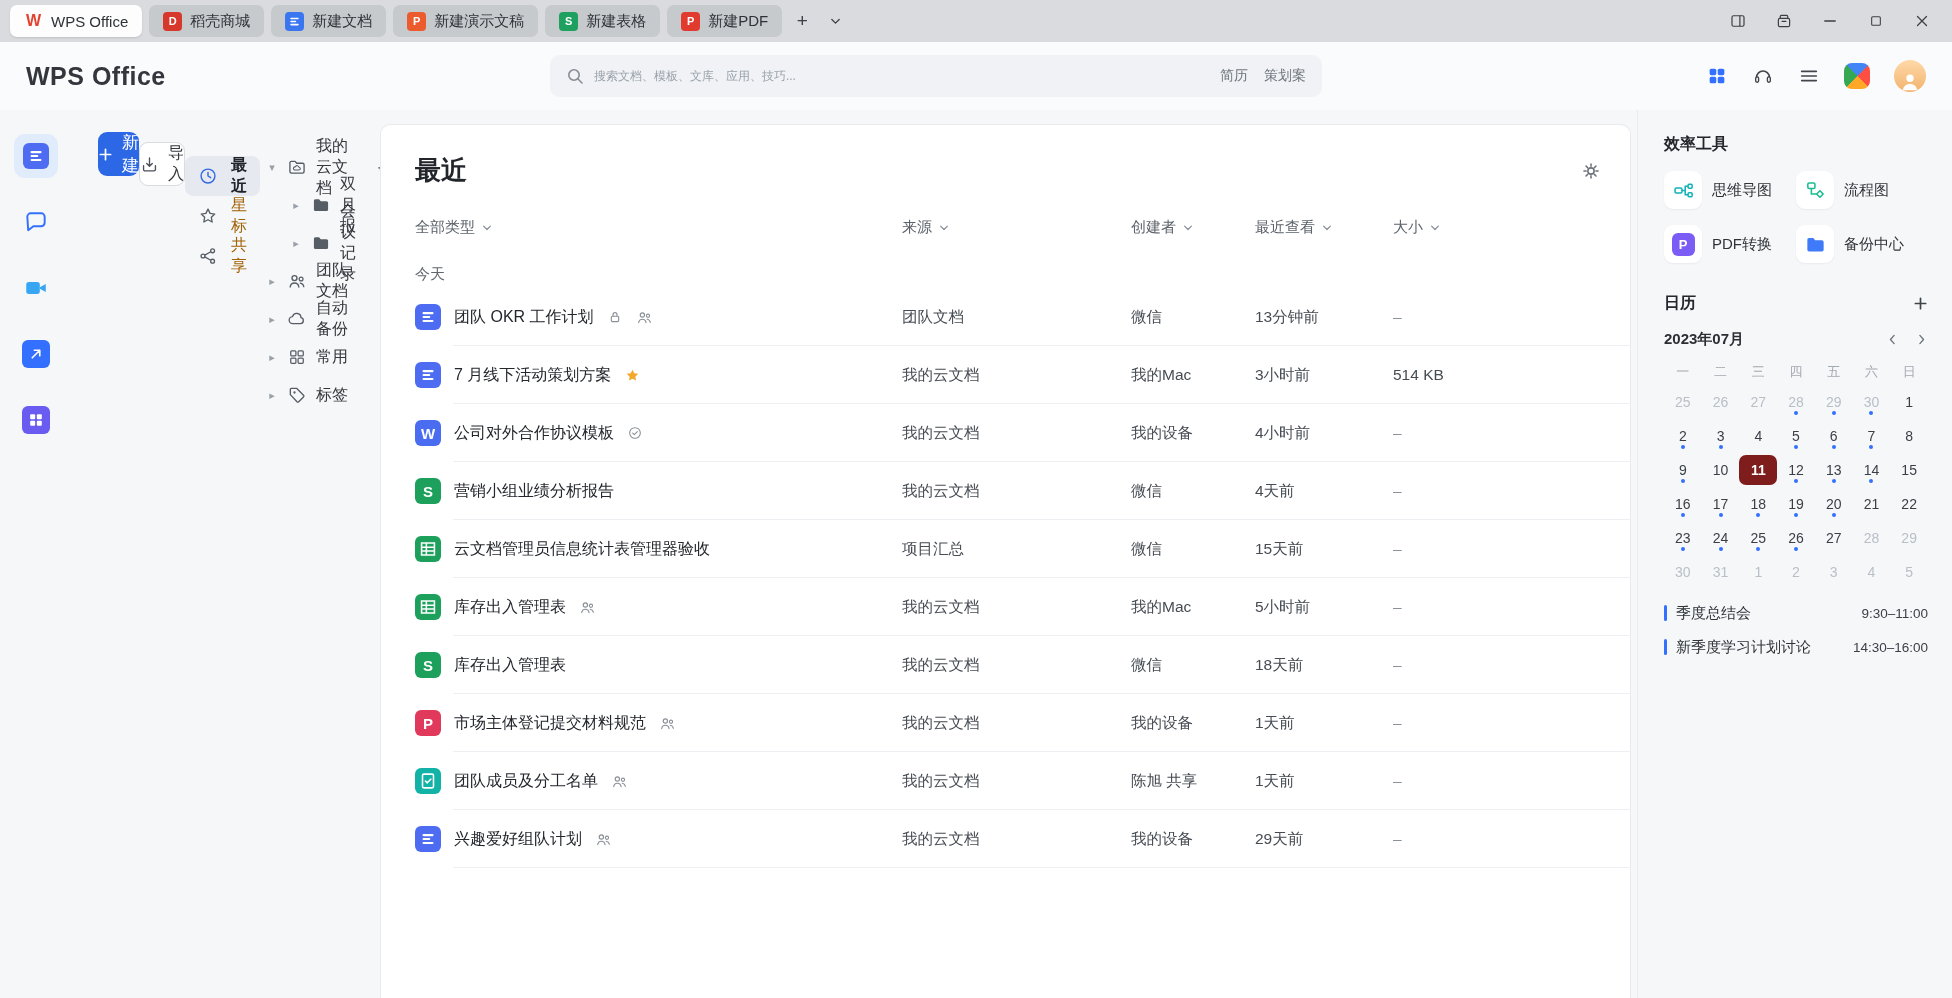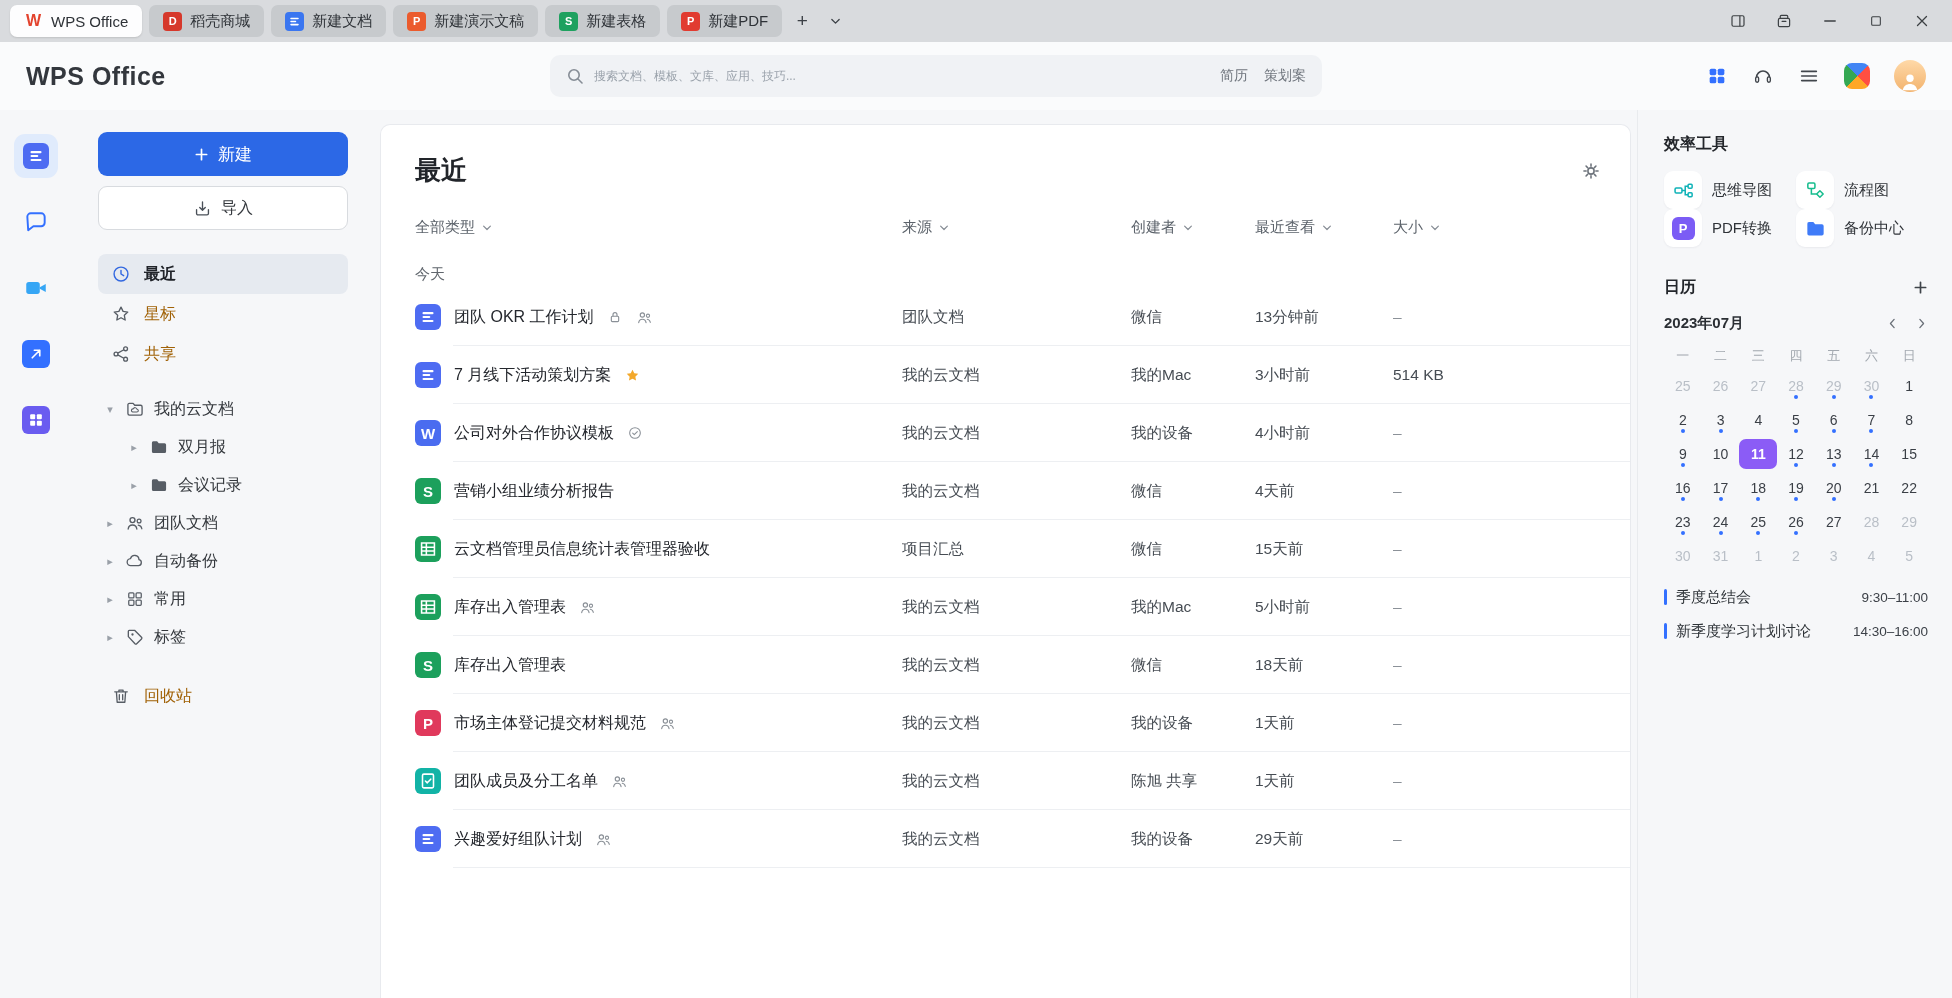--- a/index.html
+++ b/index.html
@@ -51,21 +51,21 @@
   
   .body { flex:1; display:flex; min-height:0; }
 
   
   .rail { width:72px; flex:none; display:flex; flex-direction:column; align-items:center; padding-top:24px; gap:22px; }
   .rail-item { width:44px; height:44px; border-radius:11px; display:flex; align-items:center; justify-content:center; }
   .rail-item.active { background:#e0ebfc; }
   .tile { border-radius:6px; display:flex; align-items:center; justify-content:center; color:#fff; font-weight:700; }
 
   
-  .sidebar { width:302px; flex:none; padding:22px 26px 0 26px; display:flex; flex-direction:column; }
+  .sidebar { width:302px; flex:none; padding:22px 26px 0 26px; display:flex; }
   .btn-new { height:44px; border-radius:9px; background:#2c68e6; color:#fff; font-size:17px;
              display:flex; align-items:center; justify-content:center; gap:9px; }
   .btn-import { height:44px; border-radius:9px; background:#fff; border:1px solid #d8dbdf; color:#34383d;
                 font-size:16px; display:flex; align-items:center; justify-content:center; gap:9px; margin-top:10px; }
   .side-nav { margin-top:24px; display:flex; flex-direction:column; }
   .side-item { height:40px; border-radius:8px; display:flex; align-items:center; gap:13px; padding:0 13px;
                font-size:16px; color:#a16207; }
   .side-item.active { background:#e6eaf0; font-weight:600; color:#202329; }
   .side-item .ic { color:#575d65; }
   .side-item.active .ic { color:#3268e0; }
@@ -102,35 +102,35 @@
   .fi-doc   { background:#4e6cf2; }
   .fi-w     { background:#4a6cf0; }
   .fi-s     { background:#1ca05c; }
   .fi-sheet { background:#1ca05c; }
   .fi-p     { background:#e0395c; }
   .fi-form  { background:#12b3a6; }
 
   
   .rightpanel { width:315px; flex:none; border-left:1px solid #e9ebee; padding:24px 24px 0 26px; }
   .panel-title { font-size:16px; font-weight:700; color:#23262b; }
-  .tools-grid { margin-top:16px; display:grid; grid-template-columns:1fr 1fr; }
+  .tools-grid { margin-top:16px; display:grid; grid-template-columns:1fr 1fr; row-gap:16px; }
   .tool { display:flex; align-items:center; gap:10px; font-size:15px; color:#2f3338; }
   .tool-tile { width:38px; height:38px; background:#fff; border-radius:9px; display:flex; align-items:center;
                justify-content:center; box-shadow:0 1px 2px rgba(30,40,60,.06); }
   .cal-head { margin-top:30px; display:flex; align-items:center; }
   .cal-add { margin-left:auto; color:#3f444a; }
   .cal-nav { margin-top:16px; display:flex; align-items:center; font-size:15px; font-weight:600; color:#2b2f34; }
   .cal-arrows { margin-left:auto; display:flex; gap:16px; color:#6a7078; }
   .cal-week { margin-top:14px; display:grid; grid-template-columns:repeat(7,1fr); font-size:13px; color:#a3a9b0; }
   .cal-week span { text-align:center; }
   .cal-grid { margin-top:6px; display:grid; grid-template-columns:repeat(7,1fr); row-gap:4px; }
   .cal-cell { height:30px; position:relative; display:flex; align-items:center; justify-content:center;
               font-size:14px; color:#3a3f46; border-radius:7px; }
   .cal-cell.is-muted { color:#b9bfc7; }
-  .cal-cell.is-selected { background:#8b5cf6; color:#fff; font-weight:600; }
+  .cal-cell.is-selected { background:#7f1d1d; color:#fff; font-weight:600; }
   .cal-dot { position:absolute; bottom:2px; left:50%; transform:translateX(-50%); width:4px; height:4px;
              border-radius:50%; background:#3370ff; }
   .events { margin-top:14px; display:flex; flex-direction:column; gap:10px; }
   .event { display:flex; align-items:center; gap:9px; height:24px; }
   .event-bar { width:3px; height:16px; border-radius:2px; background:#3370ff; flex:none; }
   .event-title { font-size:15px; color:#2e3338; white-space:nowrap; overflow:hidden; text-overflow:ellipsis; }
   .event-time { margin-left:auto; font-size:13.5px; color:#3c4148; flex:none; }
 </style>
 </head>
 <body>

